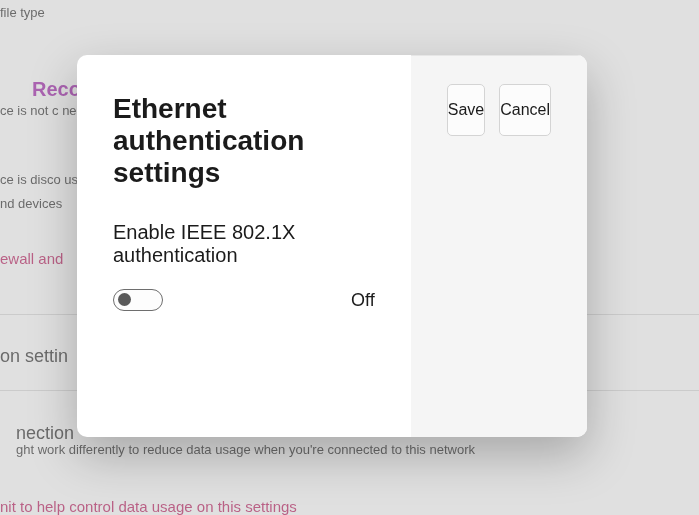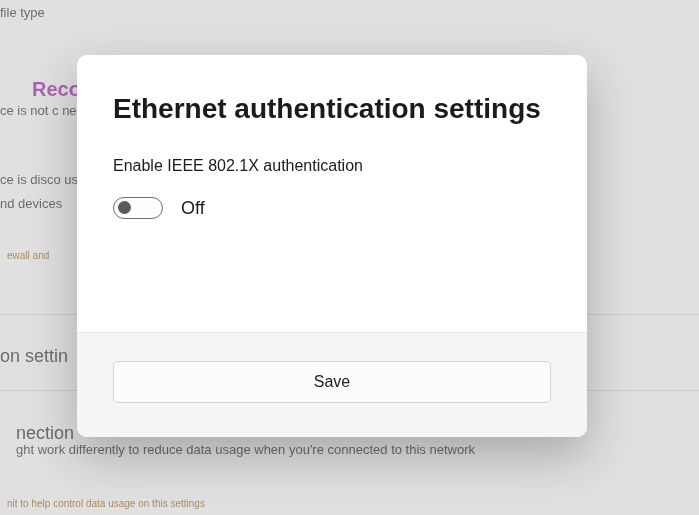--- a/index.html
+++ b/index.html
@@ -34,23 +34,22 @@
     font-size: 20px;
     font-weight: 600;
     color: #a21caf;
     padding-left: 32px;
   }
   .bg-body {
     font-size: 13px;
     color: #2c2c2c;
   }
   .bg-link {
-    font-size: 10px;
-    color: #a16207;
-    margin-left: 7px;
+    font-size: 15px;
+    color: #be185d;
   }
   .bg-row1 { position:absolute; top:5px; left:60px; }
   .bg-row2 { position:absolute; top:78px; left:60px; }
   .bg-row3 { position:absolute; top:103px; left:60px; width:820px;}
   .bg-row4 { position:absolute; top:172px; left:60px; width:820px;}
   .bg-row5 { position:absolute; top:196px; left:60px; }
   .bg-row6 { position:absolute; top:250px; left:60px; }
   .bg-hr1  { position:absolute; top:314px; left:0; width:760px; border-top:1px solid #cfcfcf;}
   .bg-row7 { position:absolute; top:346px; left:60px; }
   .bg-hr2  { position:absolute; top:390px; left:0; width:760px; border-top:1px solid #cfcfcf;}
@@ -61,43 +60,44 @@
   .dialog {
     position: absolute;
     left: 77px;
     top: 55px;
     width: 510px;
     height: 382px;
     background: #fff;
     border-radius: 10px;
     box-shadow: 0 18px 48px rgba(0,0,0,0.25);
     display: flex;
-    flex-direction: column;
+    flex-direction: row;
     overflow: hidden;
   }
   .dialog-body {
     padding: 38px 36px 20px 36px;
     flex: 1;
   }
   .dialog-title {
     font-size: 28px;
     font-weight: 600;
     color: #1b1b1b;
     margin-bottom: 32px;
   }
   .setting-label {
-    font-size: 16px;
+    font-size: 20px;
     font-weight: 400;
     color: #1b1b1b;
     margin-bottom: 22px;
   }
   .toggle-row {
     display: flex;
     align-items: center;
     gap: 18px;
+    justify-content: space-between;
   }
   .toggle {
     width: 50px;
     height: 22px;
     border-radius: 11px;
     border: 1.4px solid #6e6e6e;
     background: #fdfdfd;
     position: relative;
     cursor: pointer;
   }
@@ -116,21 +116,21 @@
   }
   .dialog-footer {
     background: #f5f5f5;
     border-top: 1px solid #e6e6e6;
     padding: 28px 36px 34px 36px;
     display: flex;
     gap: 14px;
   }
   .btn {
     flex: 1;
-    height: 42px;
+    height: 52px;
     border-radius: 5px;
     border: 1px solid #d4d4d4;
     background: #fcfcfc;
     font-size: 16px;
     color: #1b1b1b;
     cursor: pointer;
     font-family: inherit;
   }
 </style>
 </head>
@@ -160,14 +160,15 @@
     <div class="setting-label">Enable IEEE 802.1X authentication</div>
     <div class="toggle-row">
       <div class="toggle">
         <div class="toggle-knob"></div>
       </div>
       <div class="toggle-state">Off</div>
     </div>
   </div>
   <div class="dialog-footer">
     <button class="btn">Save</button>
+    <button class="btn">Cancel</button>
   </div>
 </div>
 
 </body></html>

